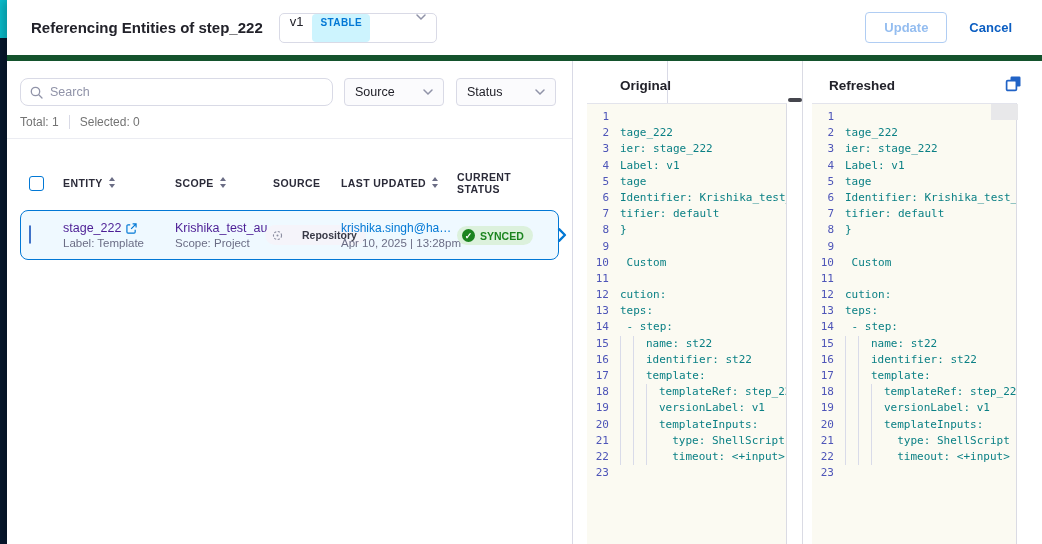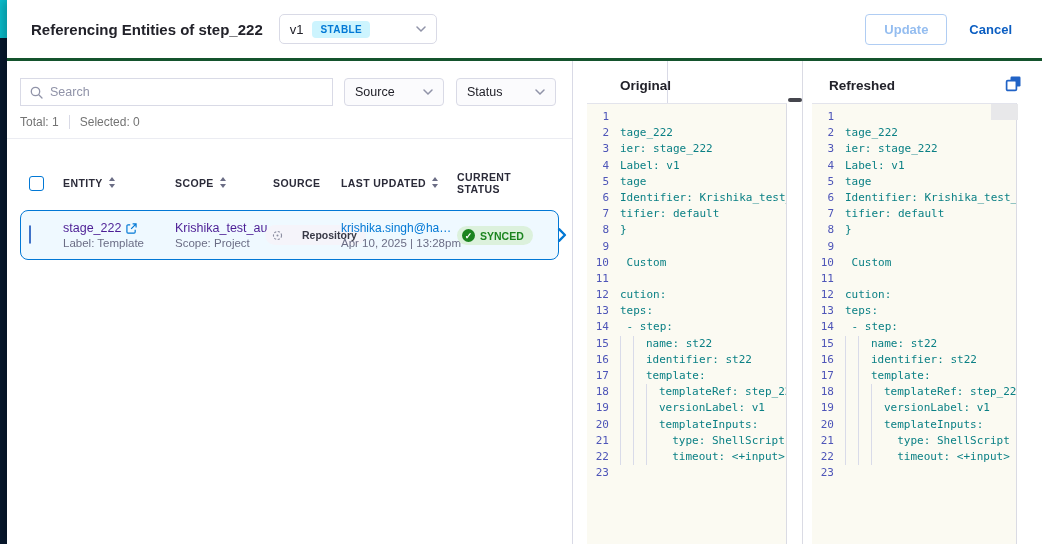--- a/index.html
+++ b/index.html
@@ -9,39 +9,39 @@
 
   
   .side-strip { position:absolute; left:0; top:0; width:7px; height:544px; background:#07182e; }
   .side-strip .teal { position:absolute; left:0; top:0; width:7px; height:38px; background:#0ac0cf; }
 
   .modal { position:absolute; left:7px; top:0; right:0; bottom:0; background:#fff;
            box-shadow:-4px 0 10px rgba(0,0,0,.25); }
 
   
   .hdr { position:absolute; left:0; right:0; top:0; height:61px; display:flex; align-items:center;
-         padding:0 16px 0 24px; border-bottom:3px solid #14532d; background:#fff; z-index:5; }
+         padding:0 16px 0 24px; border-bottom:6px solid #14532d; background:#fff; z-index:5; }
   .hdr-title { font-size:15px; font-weight:700; color:#22222a; }
   .ver-select { margin-left:16px; width:158px; height:30px; border:1px solid #d9dae6; border-radius:5px;
-                display:flex; align-items:center; padding:0 10px; gap:9px; cursor:pointer; background:#fff; }
+                display:flex; padding:0 10px; gap:9px; cursor:pointer; background:#fff; }
   .ver-label { font-size:13px; color:#22222a; }
   .stable-badge { background:#cdf4fe; color:#0278d5; font-size:10px; font-weight:700; letter-spacing:.4px;
                   padding:3px 8px; border-radius:4px; }
   .ver-select svg { margin-left:auto; }
   .hdr-spacer { flex:1; }
   .btn-update { background:#fff; border:1px solid #b0cdf3; color:#94bdf0; font-weight:700; font-size:13px;
                 padding:7px 18px; border-radius:4px; cursor:default; font-family:inherit; }
   .link-cancel { margin-left:22px; margin-right:14px; color:#0b5ec2; font-weight:700; font-size:13px;
                  text-decoration:none; cursor:pointer; }
 
   
   .list-pane { position:absolute; left:0; top:61px; bottom:0; width:566px; border-right:1px solid #d9dae6;
                padding:17px 13px 0 13px; background:#fff; }
   .filter-row { display:flex; gap:11px; }
-  .search-box { width:313px; height:28px; border:1px solid #d9dae6; border-radius:0; display:flex;
+  .search-box { width:313px; height:28px; border:1px solid #d9dae6; border-radius:8px; display:flex;
                 align-items:center; padding:0 9px; gap:7px; background:#fff; }
   .search-box input { border:none; outline:none; flex:1; font-size:12.5px; color:#22222a;
                       font-family:inherit; background:transparent; }
   .search-box input::placeholder { color:#9093a8; }
   .select { width:100px; height:28px; border:1px solid #d9dae6; border-radius:4px; display:flex;
             align-items:center; padding:0 10px; background:#fbfbfd; cursor:pointer; }
   .select:last-child { margin-left:1px;gap:8px; }
   .select .lbl { font-size:12.5px; color:#22222a; }
   .select svg { margin-left:auto; }
   .totals { margin-top:9px; display:flex; align-items:center; font-size:12px; color:#737373; }

